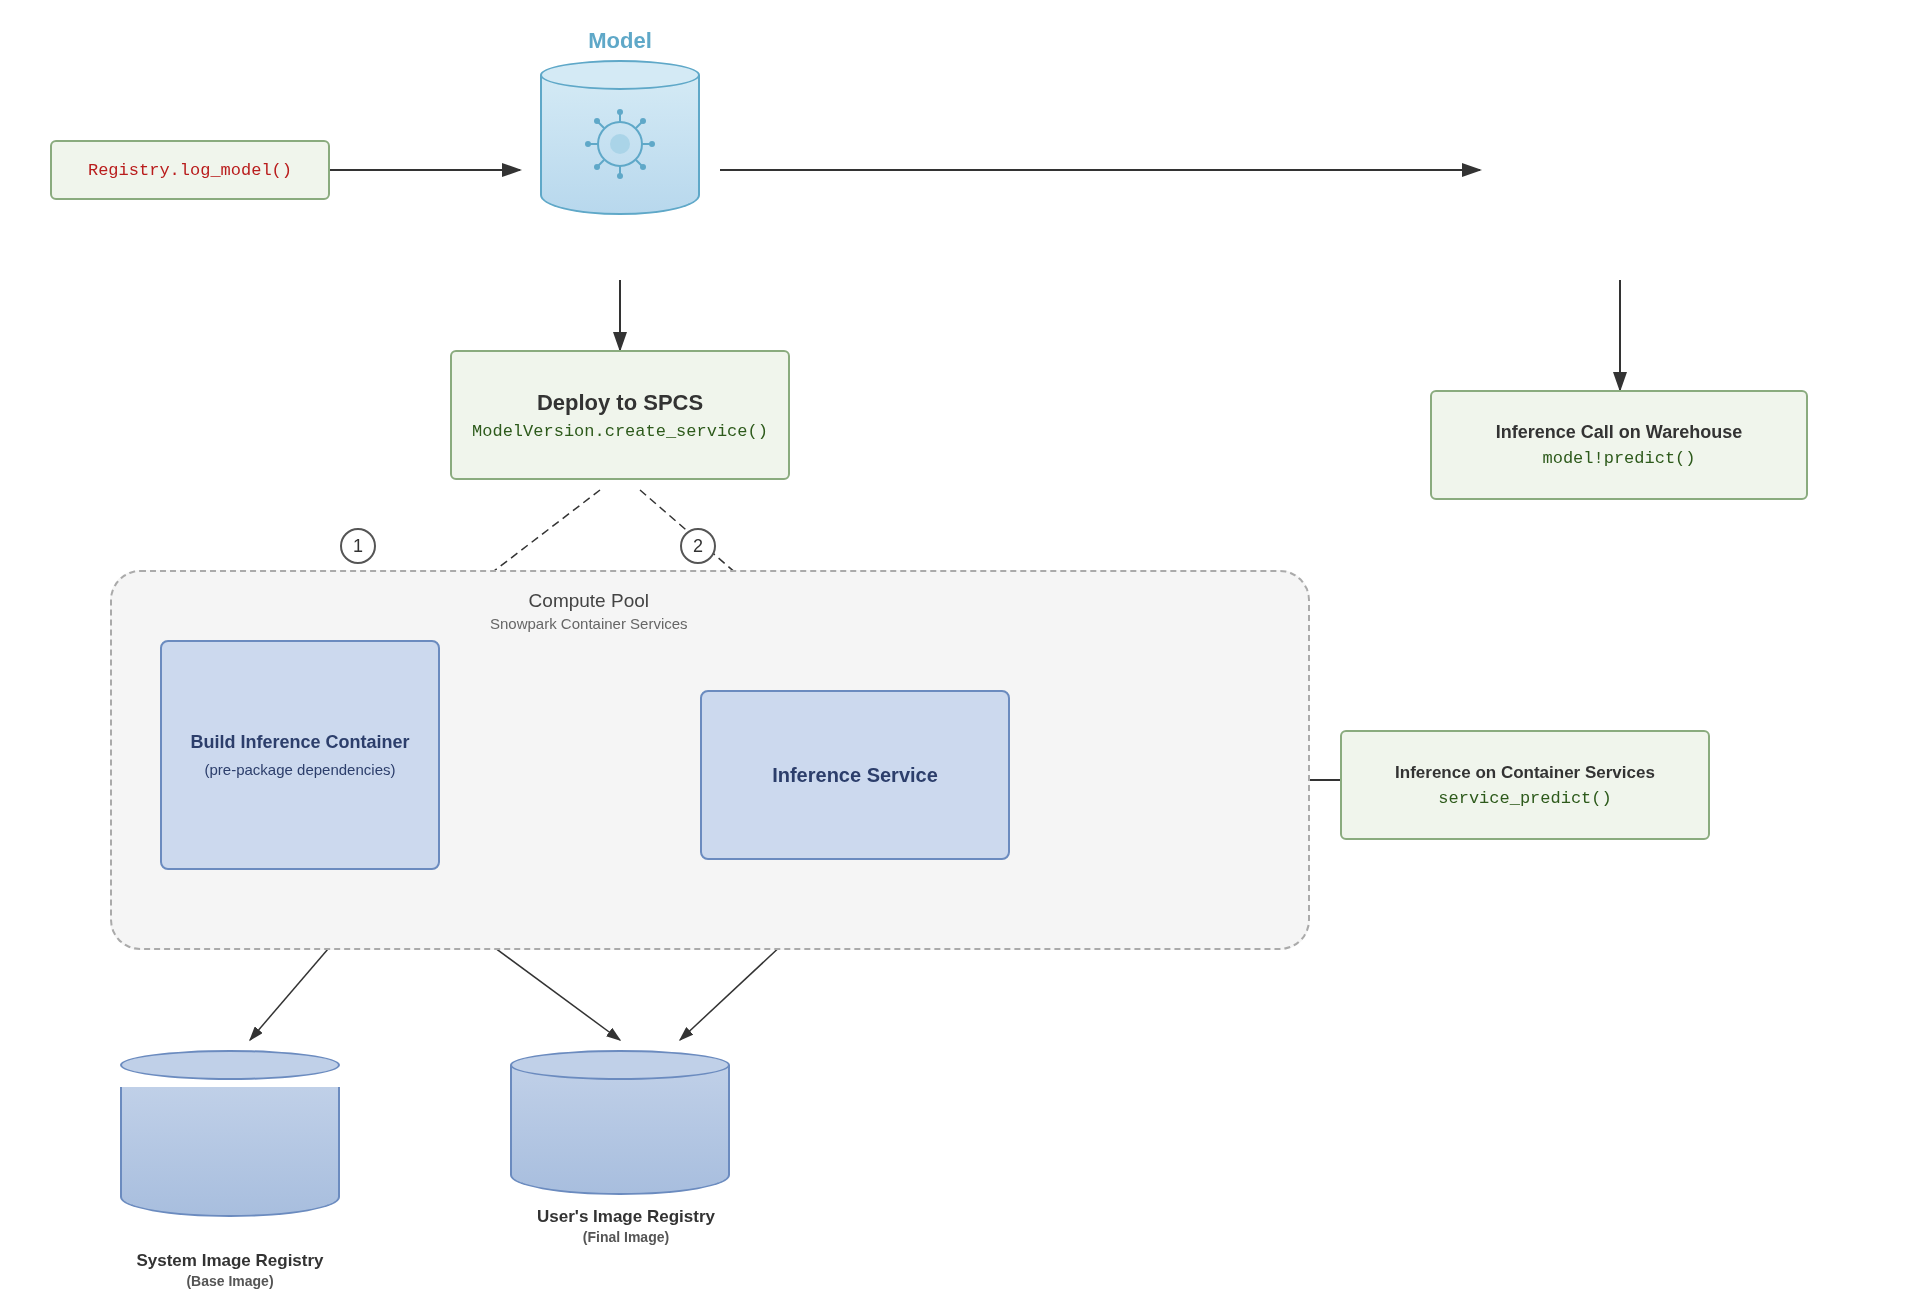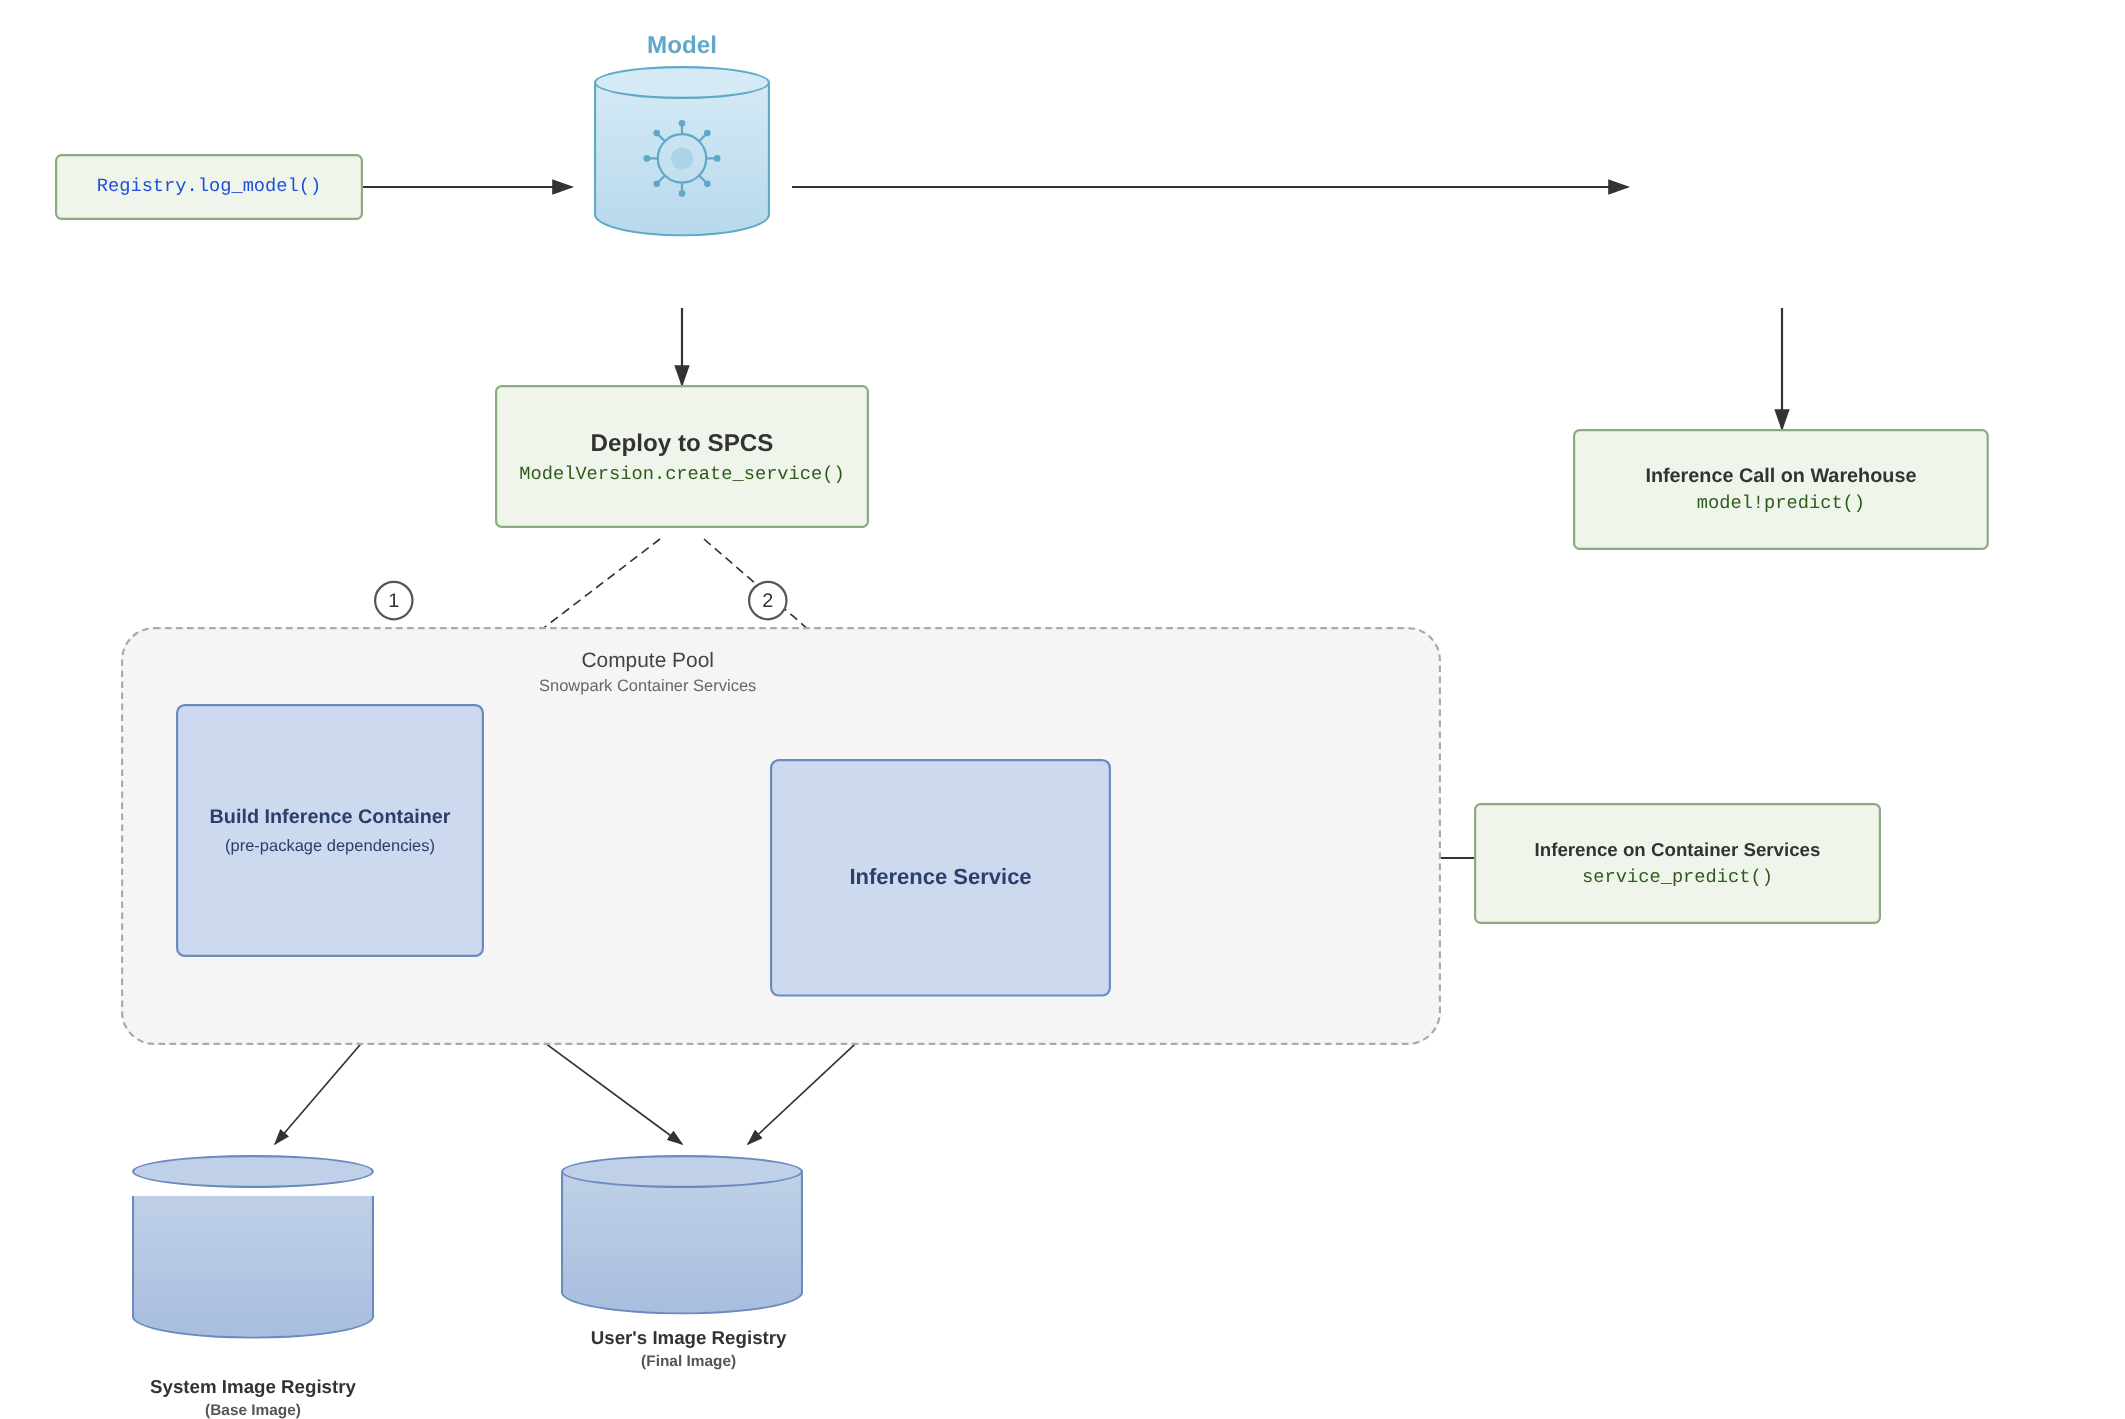--- a/index.html
+++ b/index.html
@@ -162,21 +162,21 @@
     }
     
     .registry-box {
       position: absolute;
       border: 2px solid #8aab7e;
       background: #f0f5ec;
       border-radius: 6px;
       padding: 10px 18px;
       font-family: 'Courier New', monospace;
       font-size: 17px;
-      color: #1d4ed8;
+      color: #b91c1c;
     }
   </style>
 </head>
 <body>
 
 <div class="diagram">
 
   <svg class="arrows-svg">
     <defs>
       <marker id="arrow" markerWidth="10" markerHeight="7" refX="9" refY="3.5" orient="auto">
@@ -269,21 +269,21 @@
 
   <div class="num-circle" style="left: 680px; top: 528px;">
     <span>2</span>
   </div>
 
   <div class="blue-box box" style="left: 160px; top: 640px; width: 280px; height: 230px;">
     <div class="blue-title" style="font-size:18px;">Build Inference Container</div>
     <div class="blue-sub" style="margin-top:8px;">(pre-package dependencies)</div>
   </div>
 
-  <div class="blue-box box" style="left: 700px; top: 690px; width: 310px; height: 216px; align-items: center;">
+  <div class="blue-box box" style="left: 700px; top: 690px; width: 310px; height: 170px; align-items: center;">
     <div class="blue-title">Inference Service</div>
   </div>
 
   <div class="green-box box" style="left: 1340px; top: 730px; width: 370px; height: 110px;">
     <div class="title-text" style="font-size:17px;">Inference on Container Services</div>
     <div class="code-text">service_predict()</div>
   </div>
 
   <div class="cylinder darkblue-cyl" style="left: 100px; top: 1050px; width: 260px; gap: 22px;">
     <div class="cyl-top" style="width:220px; margin: 0 auto;"></div>

